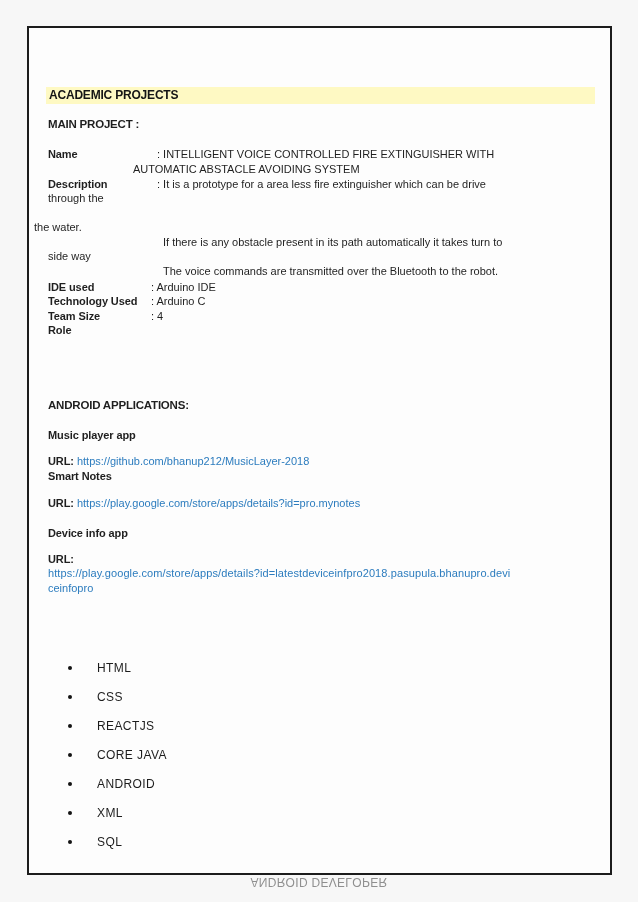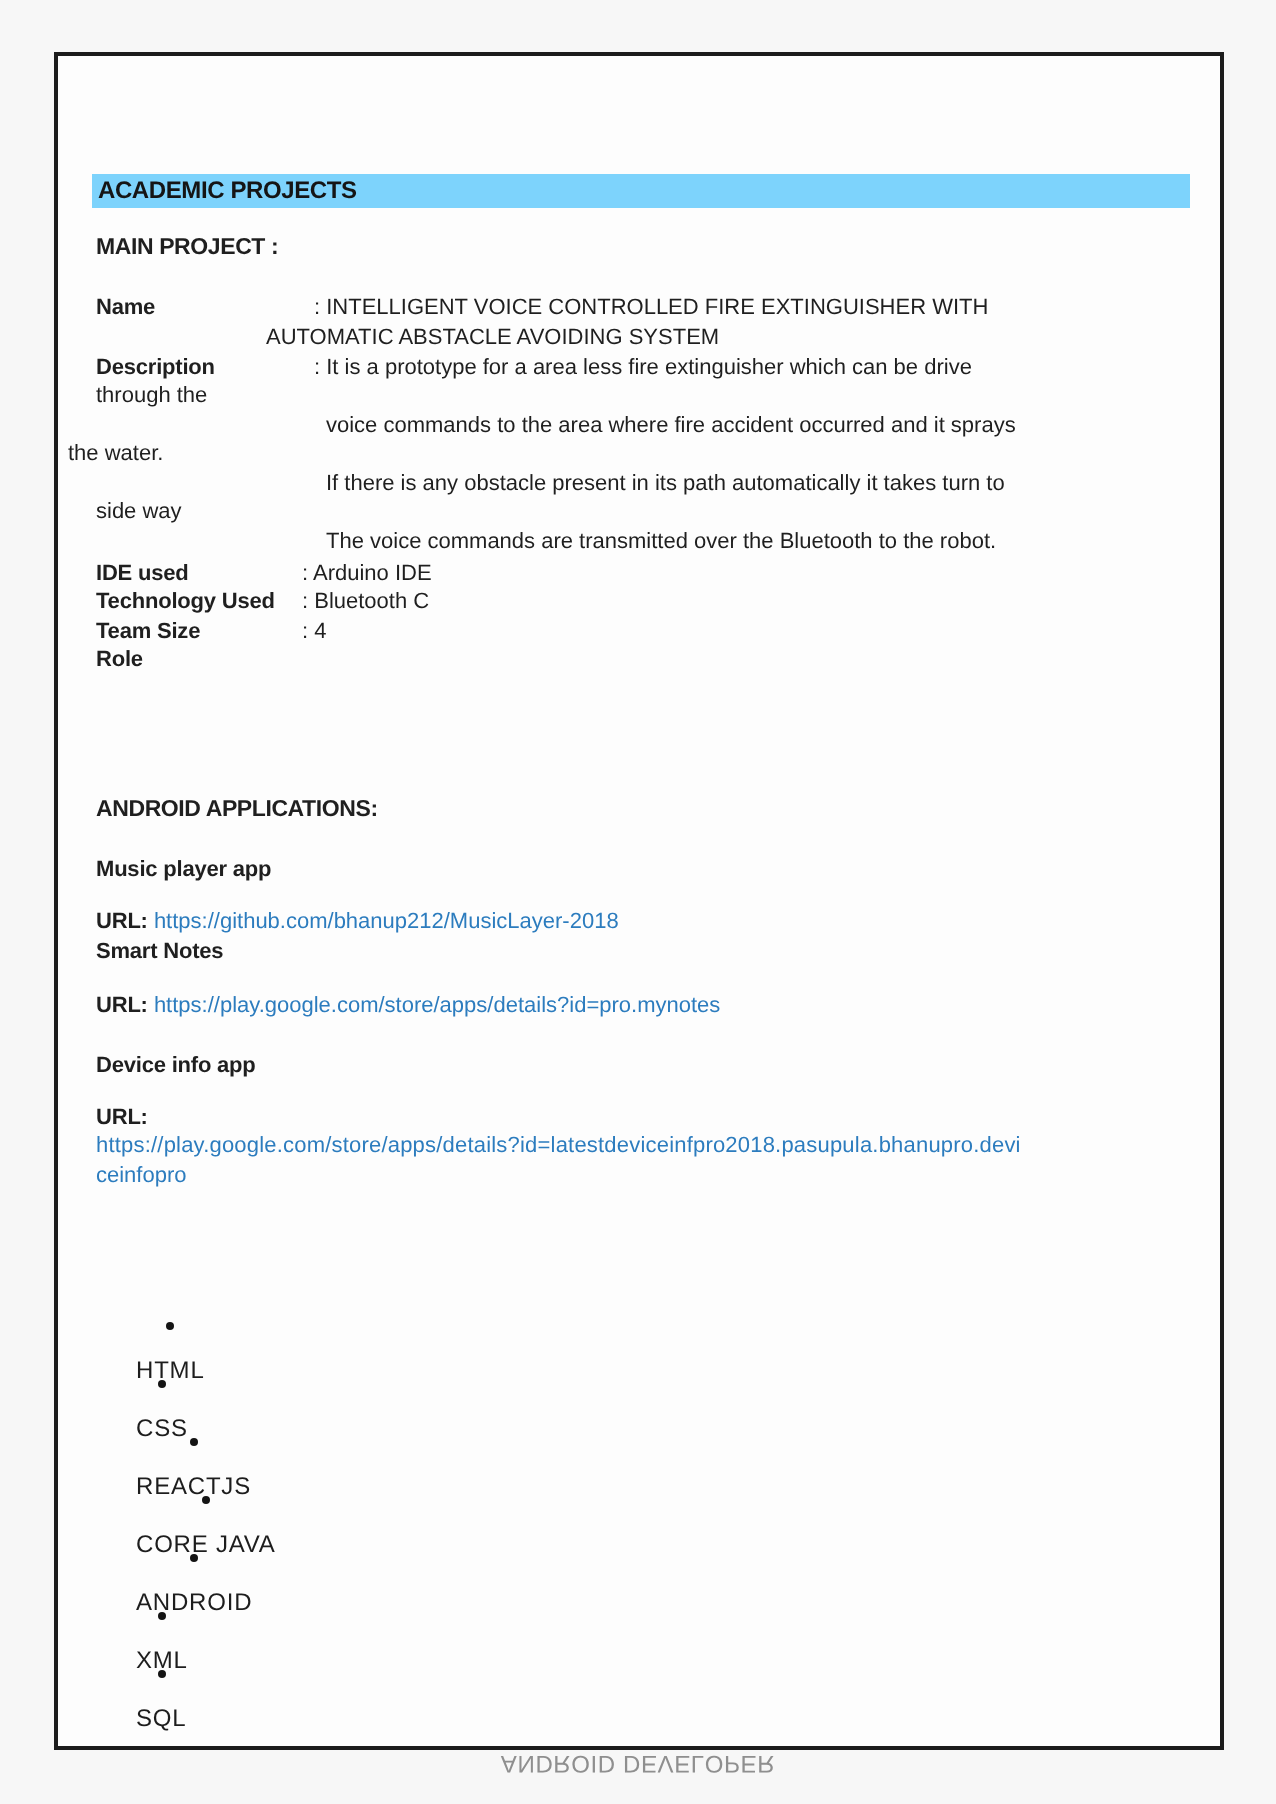--- a/index.html
+++ b/index.html
@@ -30,21 +30,21 @@
     white-space: nowrap;
     font-size: 11px;
     line-height: 13px;
     color: #1f1f1f;
   }
   .b { font-weight: 700; letter-spacing: -0.1px; }
   .bar {
     position: absolute;
     left: 17px;
     width: 549px;
-    background: #7dd3fc;
+    background: #fef9c3;
     color: #151515;
     font-weight: 700;
     font-size: 12px;
     letter-spacing: -0.2px;
     padding-left: 3px;
     box-sizing: border-box;
     white-space: nowrap;
   }
   .bar1, .bar2 { height: 17px; line-height: 17px; }
   .bar3 { height: 20px; line-height: 20px; }
@@ -58,22 +58,21 @@
     text-decoration: none;
     cursor: pointer;
     margin-top: 23px;
   }
   .skill-row {
     position: absolute;
     left: 39px;
     height: 14px;
     display: flex;
     align-items: center;
-    gap: 13px;
-    flex-direction: column;
+    gap: 25px;
   }
   .dot {
     width: 4px;
     height: 4px;
     border-radius: 50%;
     background: #141414;
     flex: 0 0 auto;
   }
   .skill {
     font-size: 12px;
@@ -105,31 +104,30 @@
 
     <div class="t heading" style="left:19px; top:90px">MAIN PROJECT :</div>
 
     <div class="t b" style="left:19px; top:120px">Name</div>
     <div class="t" style="left:128px; top:120px">:  INTELLIGENT VOICE CONTROLLED FIRE EXTINGUISHER WITH</div>
     <div class="t" style="left:104px; top:135px">AUTOMATIC ABSTACLE AVOIDING SYSTEM</div>
 
     <div class="t b" style="left:19px; top:150px">Description</div>
     <div class="t" style="left:128px; top:150px">: It is a prototype for a area less fire extinguisher which can be drive</div>
     <div class="t" style="left:19px; top:164px">through the</div>
-    <div class="t" style="left:134px; top:179px">voice commands to the area where fire accident occurred and it sprays</div>
     <div class="t" style="left:5px; top:193px">the water.</div>
     <div class="t" style="left:134px; top:208px">If there is any obstacle present in its path automatically it takes turn to</div>
     <div class="t" style="left:19px; top:222px">side way</div>
     <div class="t" style="left:134px; top:237px">The voice commands are transmitted over the Bluetooth to the robot.</div>
 
     <div class="t b" style="left:19px; top:253px">IDE used</div>
     <div class="t" style="left:122px; top:253px">:  Arduino IDE</div>
 
     <div class="t b" style="left:19px; top:267px">Technology Used</div>
-    <div class="t" style="left:122px; top:267px">: Bluetooth C</div>
+    <div class="t" style="left:122px; top:267px">: Arduino C</div>
 
     <div class="t b" style="left:19px; top:282px">Team Size</div>
     <div class="t" style="left:122px; top:282px">:  4</div>
 
     <div class="t b" style="left:19px; top:296px">Role</div>
 
 
     <div class="t heading" style="left:19px; top:371px">ANDROID APPLICATIONS:</div>
 
     <div class="t b" style="left:19px; top:401px">Music player app</div>

